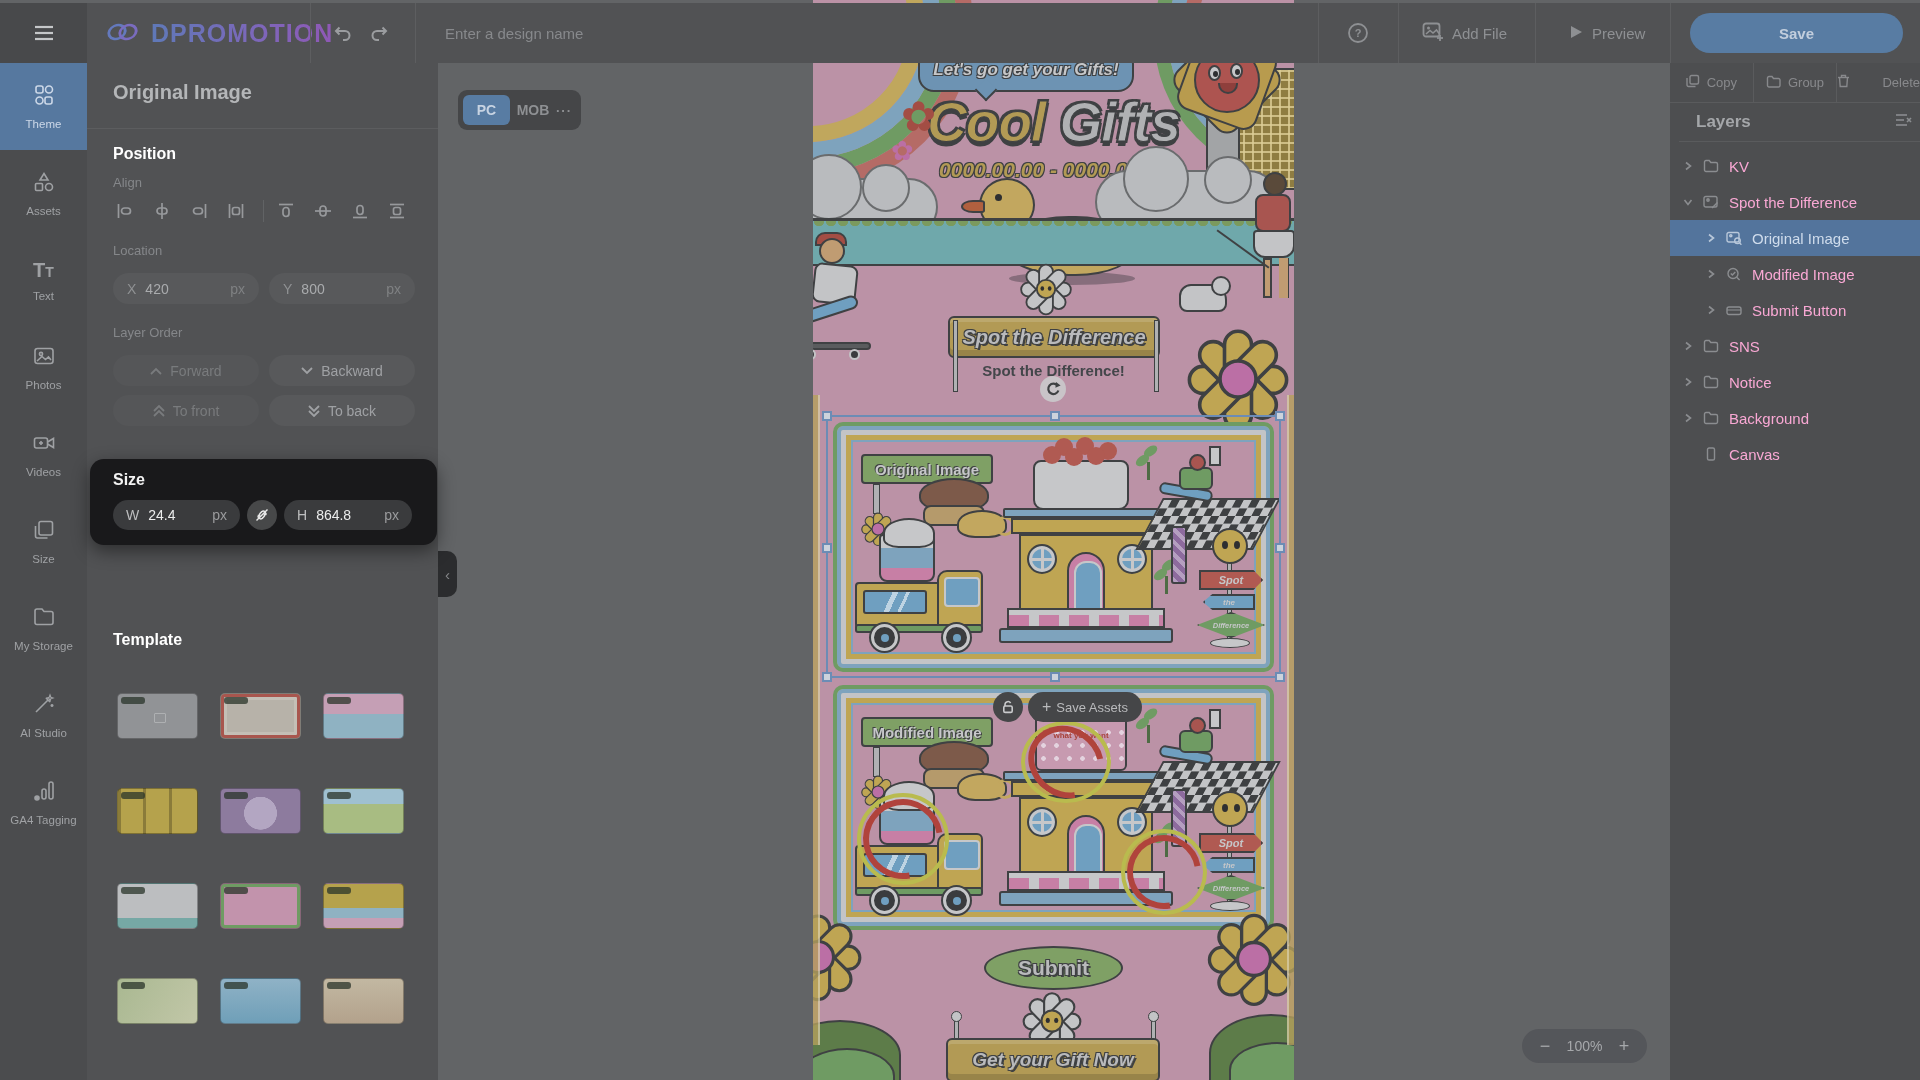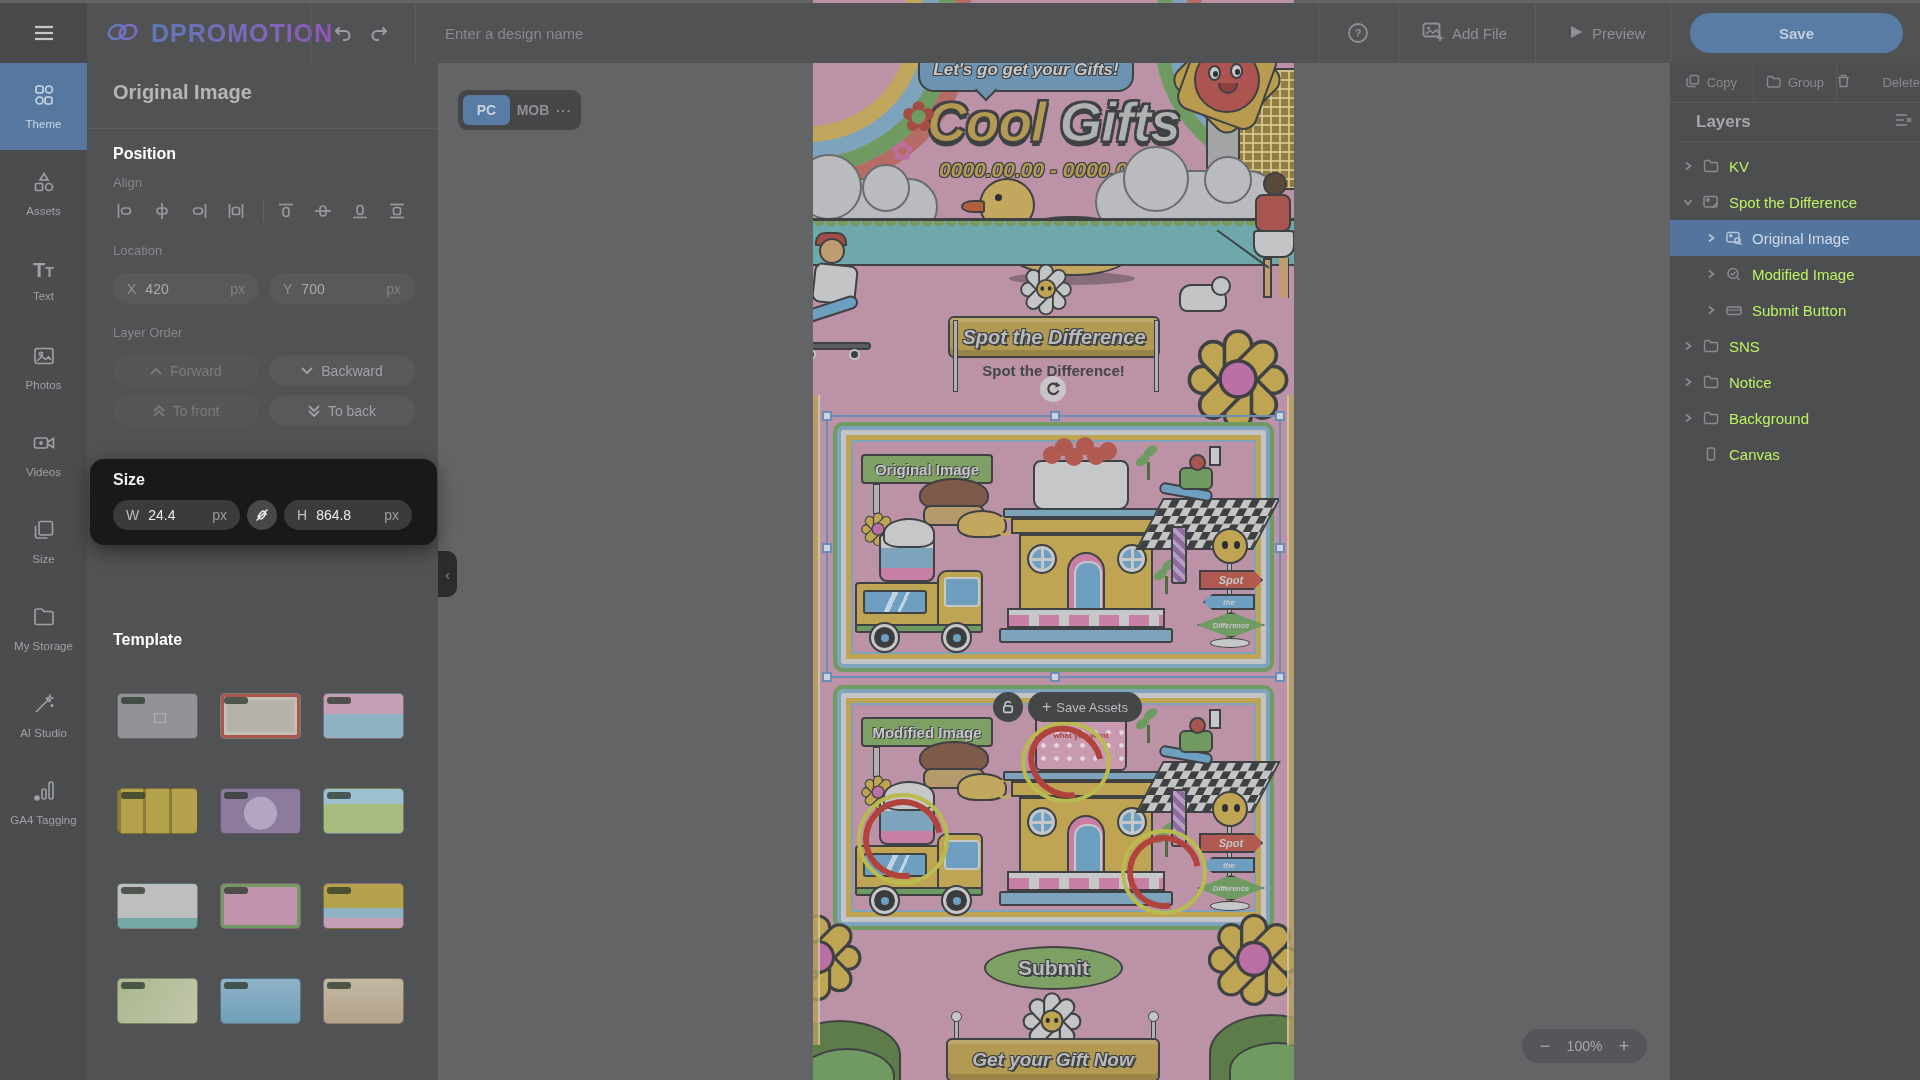--- a/index.html
+++ b/index.html
@@ -246,21 +246,21 @@
 
   
   .rpanel{position:absolute;left:1670px;top:63px;width:250px;height:1017px;background:#4d4e50;z-index:9;}
   .rp-actions{position:absolute;left:0;top:0;width:250px;height:40px;display:flex;border-bottom:1px solid #5a5b5d;}
   .rp-act{flex:1;display:flex;align-items:center;justify-content:center;gap:7px;color:#88898c;font-size:13px;border-right:1px solid #5a5b5d;}
   .rp-act:last-child{border-right:none;justify-content:space-between;}
   .rp-header{position:absolute;left:0;top:40px;width:250px;height:39px;display:flex;align-items:center;justify-content:space-between;
      padding:0 17px;border-bottom:1px solid #5a5b5d;margin-left:9px;}
   .rp-header .t{font-size:17px;font-weight:bold;color:#a4a6a9;}
   .layer-tree{position:absolute;left:0;top:85px;width:250px;}
-  .layer-row{height:36px;display:flex;align-items:center;color:#bef264;font-size:15px;gap:8px;padding-left:13px;}
+  .layer-row{height:36px;display:flex;align-items:center;color:#f9a8d4;font-size:15px;gap:8px;padding-left:13px;}
   .layer-row .chev{width:12px;display:flex;color:#8b8d90;}
   .layer-row .ic{width:18px;display:flex;color:#8b8d90;}
   .layer-row.d1{padding-left:36px;}
   .layer-row.selected{background:#53749c;color:#cfdcec;}
   .layer-row.selected .chev,.layer-row.selected .ic{color:#b9c8da;}
 </style>
 </head>
 <body>
 
 <div class="app">
@@ -762,21 +762,21 @@
     </div>
 
     <div class="sec-sub" style="top:180px;">Location</div>
     <div class="pill-input" style="left:26px;top:210px;width:146px;">
       <span class="k">X</span>
         <span class="v">420</span>
         <span class="u">px</span>
     </div>
     <div class="pill-input" style="left:182px;top:210px;width:146px;">
       <span class="k">Y</span>
-        <span class="v">700</span>
+        <span class="v">800</span>
         <span class="u">px</span>
     </div>
 
     <div class="sec-sub" style="top:262px;">Layer Order</div>
     <div class="order-btn dis" style="left:26px;top:292px;">
       <svg width="12" height="8" viewBox="0 0 12 8">
           <polyline points="1,7 6,2 11,7" fill="none" stroke="currentColor" stroke-width="1.8"></polyline>
         </svg>
       <span>Forward</span>
     </div>

